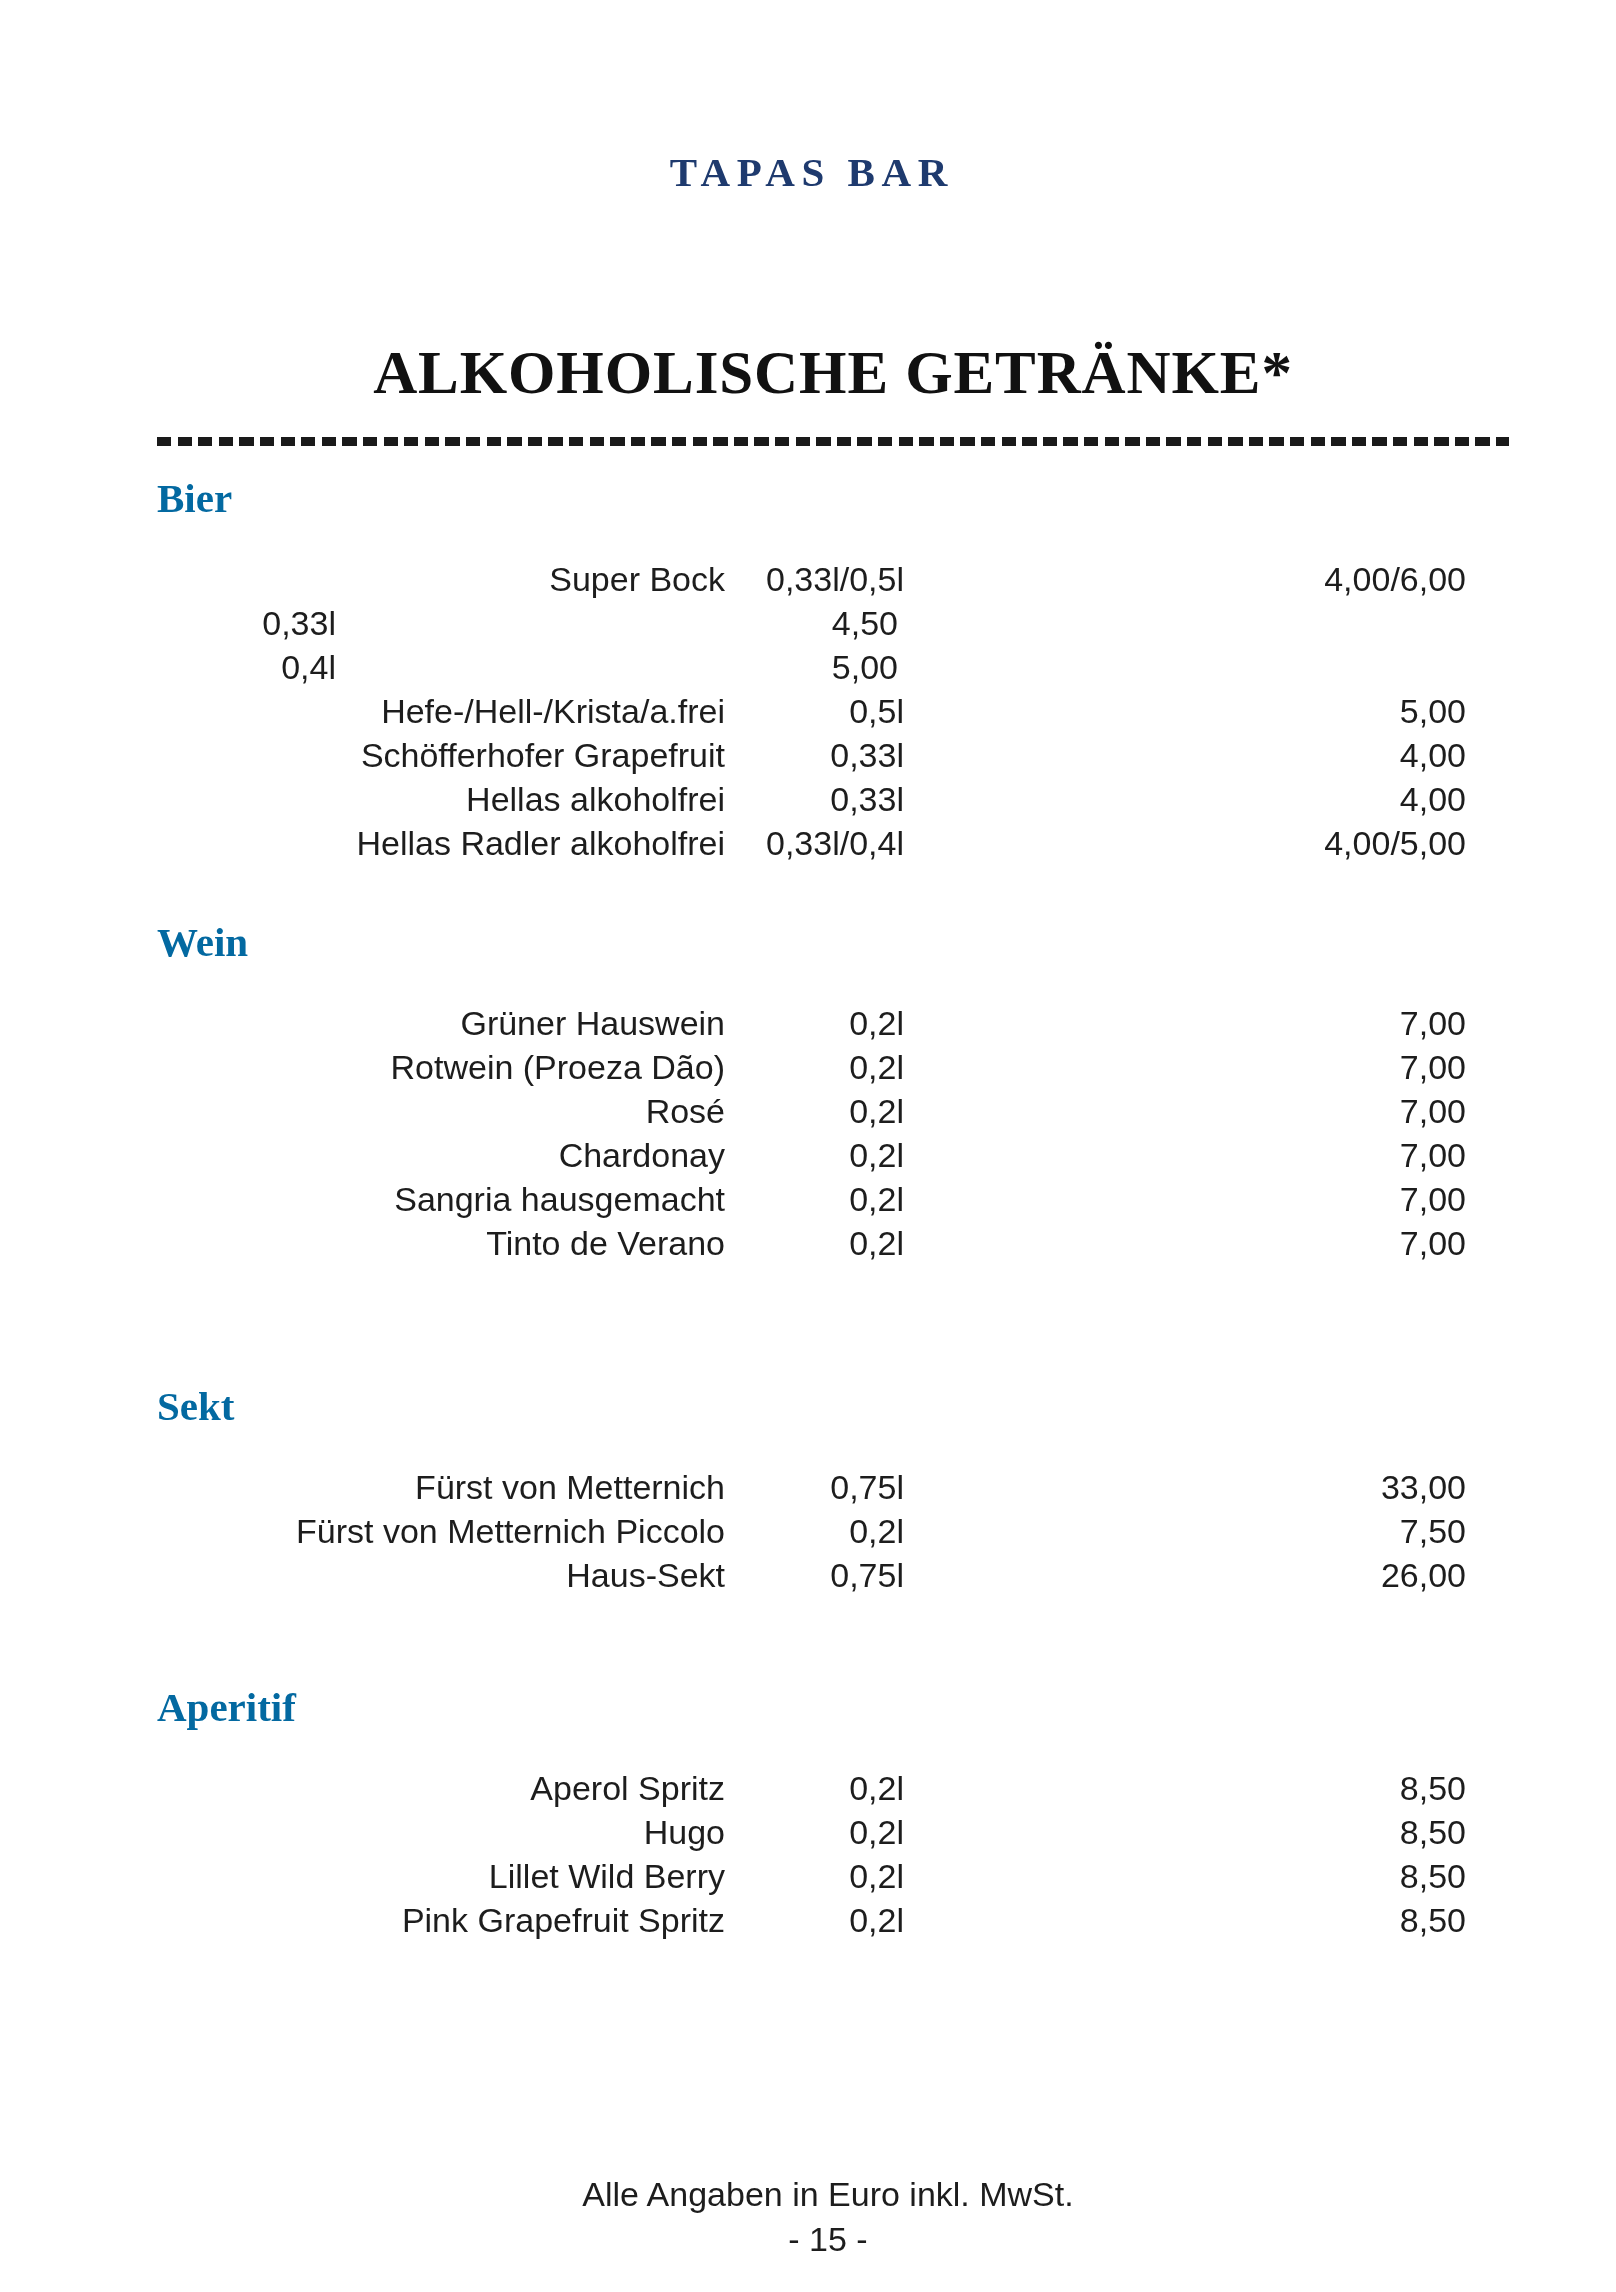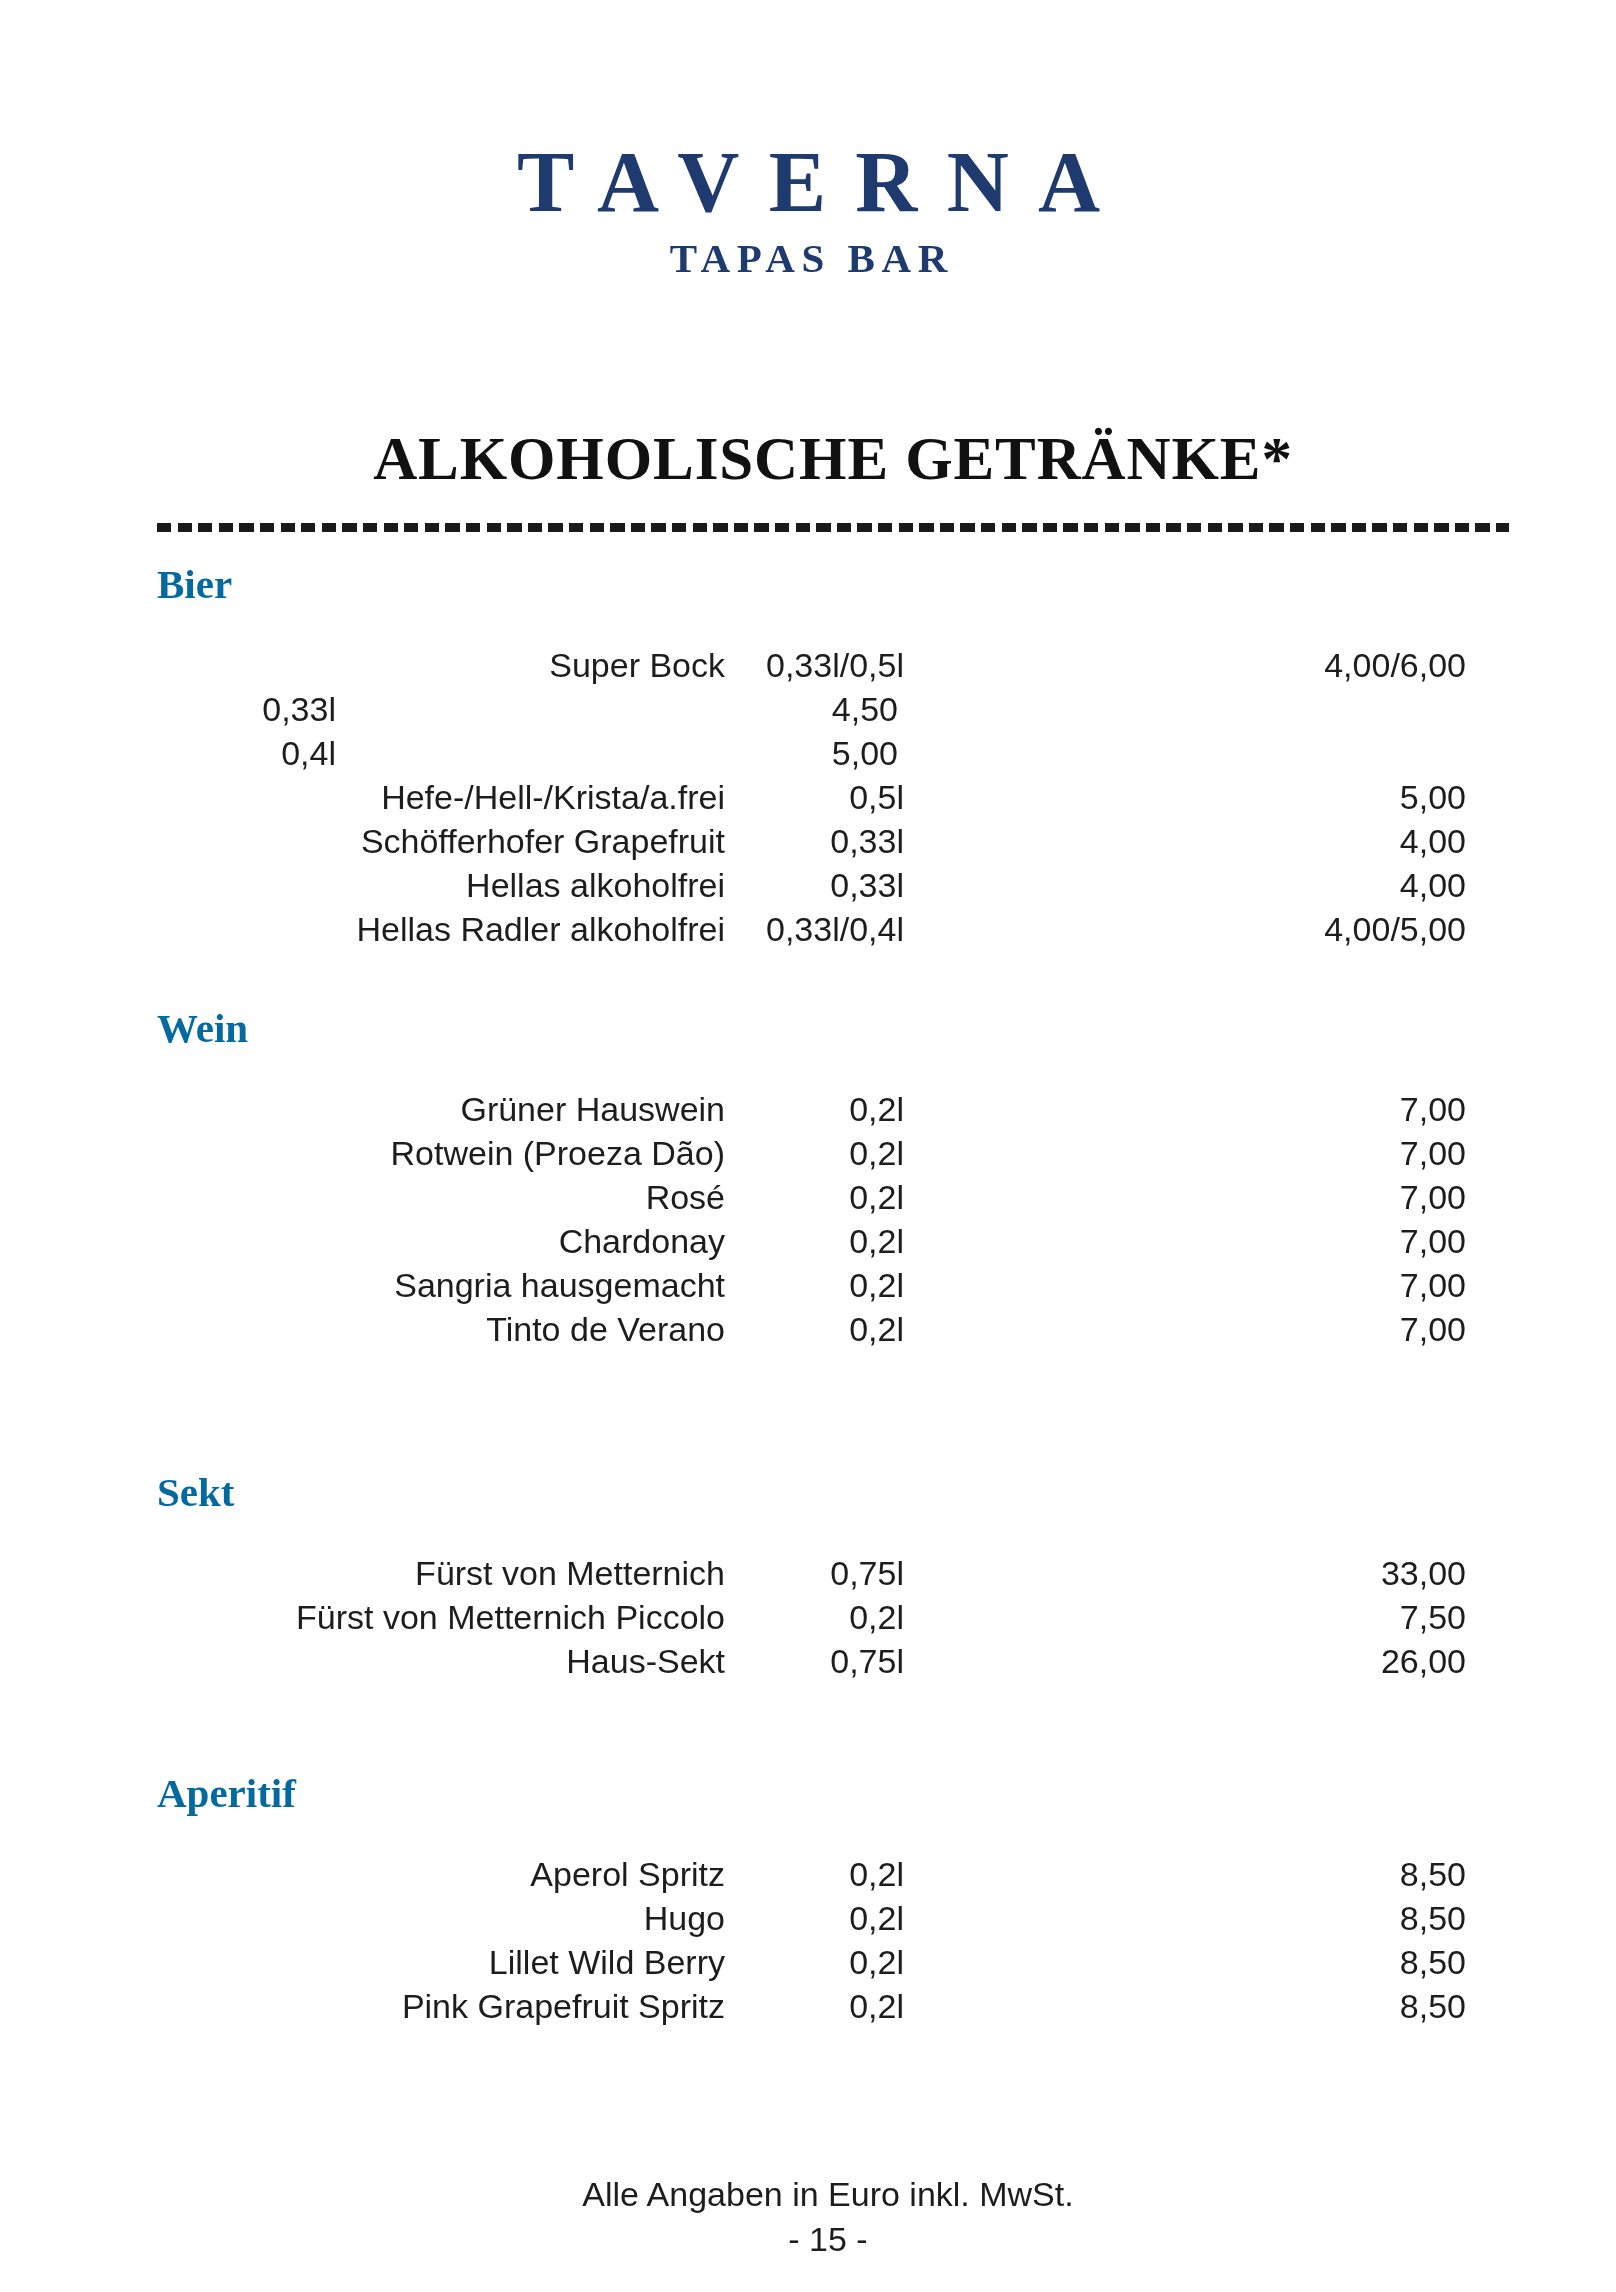--- a/index.html
+++ b/index.html
@@ -93,21 +93,20 @@
     font-size: 34px;
     line-height: 45px;
   }
 </style>
 </head>
 <body>
 
 <div class="page">
 
   <header class="logo">
-    <div class="brand" style="color: rgb(30, 58, 110);">TAVERNA</div>
     <div class="brand-sub" style="color: rgb(30, 58, 110);">TAPAS BAR</div>
   </header>
 
   <main class="content">
     <h1 class="title">ALKOHOLISCHE GETRÄNKE*</h1>
 
     <div class="dashes"></div>
 
     <div id="sections">
   <section class="section">

